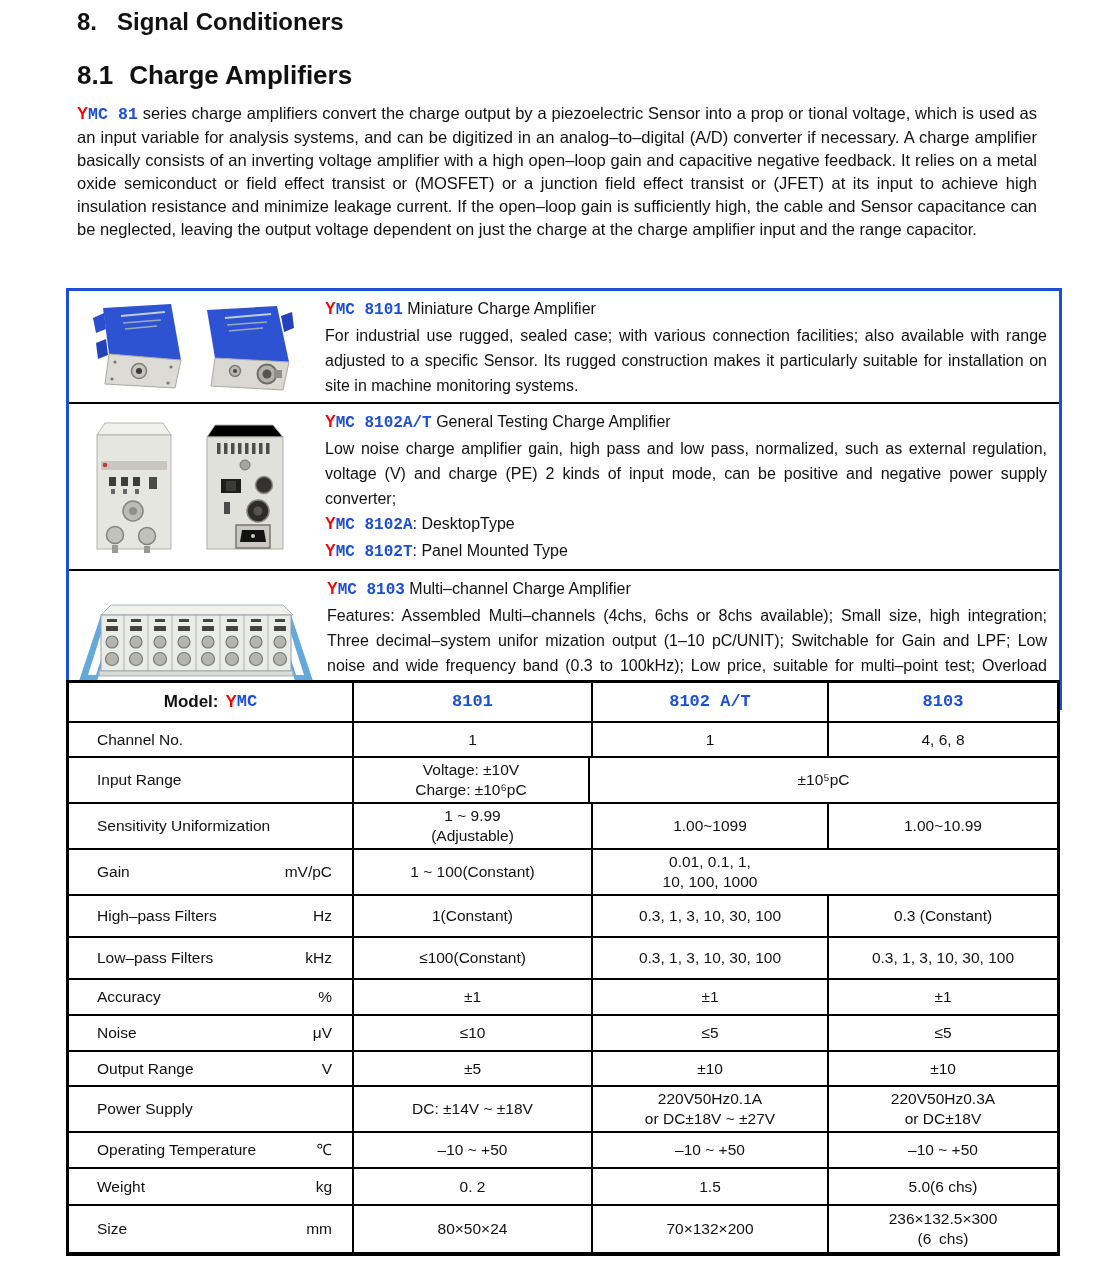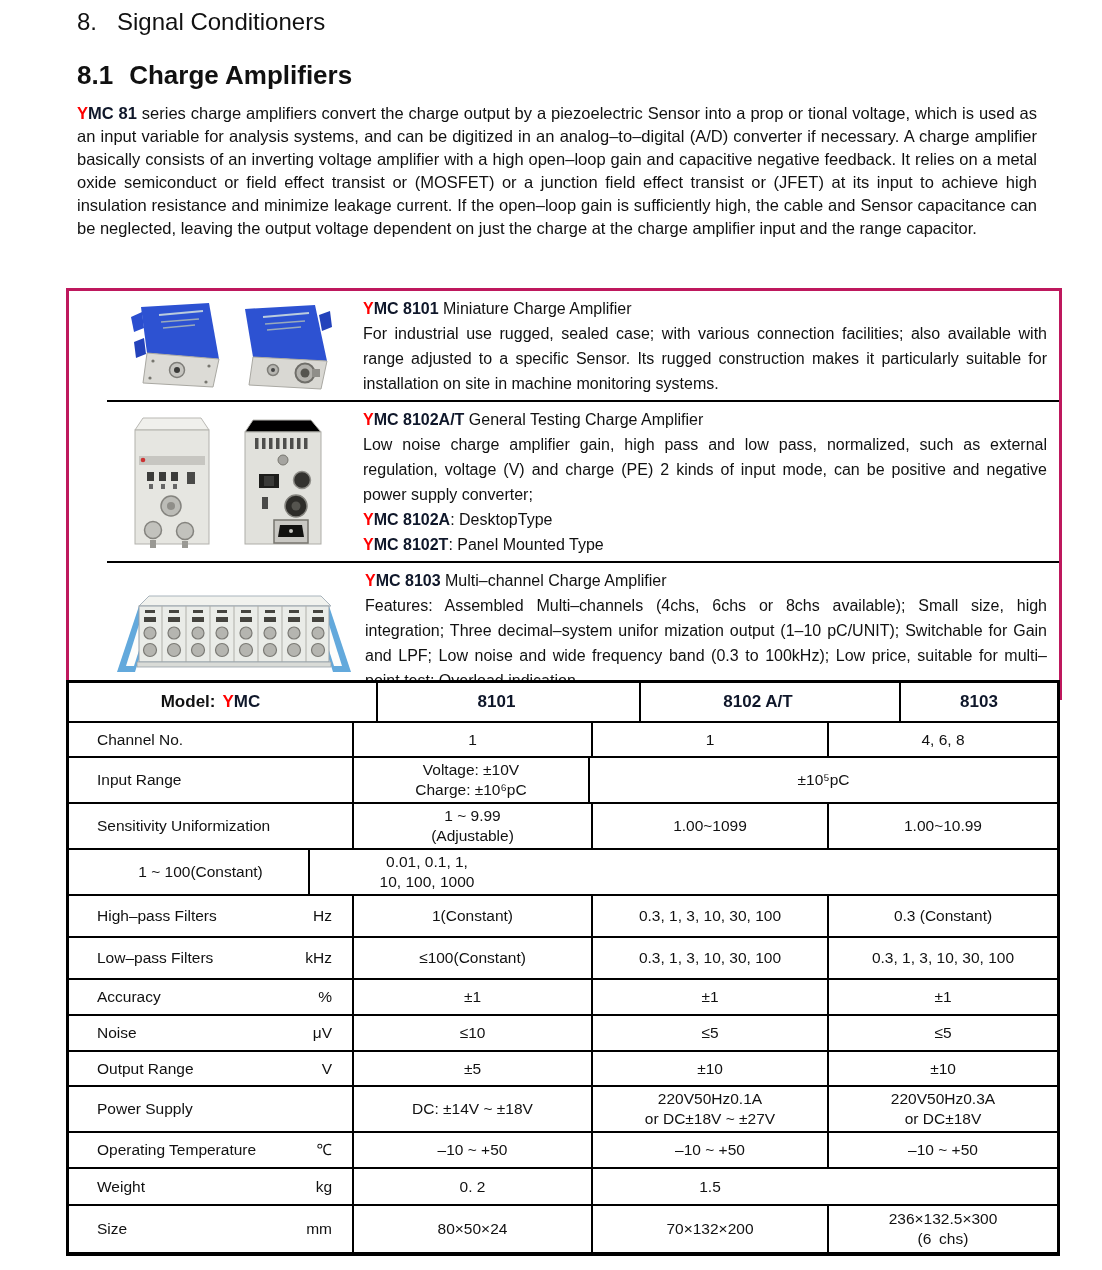--- a/index.html
+++ b/index.html
@@ -1,45 +1,45 @@
 <!DOCTYPE html>
 <html><head>
 <meta charset="utf-8">
 <style>
   * { box-sizing: border-box; margin: 0; padding: 0; }
   html,body { width:1102px; height:1270px; background:#fff; overflow:hidden;
     font-family:"Liberation Sans", sans-serif; color:#111; }
   .page { position:relative; width:1102px; height:1270px; }
   .red { color:#ff0000; }
-  .blue { color:#0f172a; }
+  .blue { color:#1d4ed8;font-family:Liberation Mono, monospace; }
   .b { font-weight:bold; }
 
-  .h1 { position:absolute; top:8px; left:77px; font-size:24px; font-weight:normal; }
+  .h1 { position:absolute; top:8px; left:77px; font-size:24px; font-weight:bold; }
   .h1 .num { margin-right:20px; }
   .h2 { position:absolute; top:60px; left:77px; font-size:26px; font-weight:bold; }
   .h2 .num { margin-right:16px; }
 
   .intro { position:absolute; top:102px; left:77px; width:960px;
     font-size:16.5px; line-height:23px; text-align:justify; }
 
   
   .prodtable { position:absolute; top:288px; left:66px; width:996px;
-    border:3px solid #be185d; background:#fff;padding-left:38px; }
+    border:3px solid #1d4ed8; background:#fff; }
   .prow { display:flex; border-top:2px solid #000; }
   .prow:first-child { border-top:none; }
   .pimg { flex:0 0 252px; display:flex; align-items:center; justify-content:center; padding:2px; }
   .ptext { flex:1; padding:5px 12px 4px 4px; font-size:16px; line-height:25px; text-align:justify; }
   .ptitle { text-align:left; }
   .pline { text-align:left; }
 
   
   .spectable { position:absolute; top:680px; left:66px; width:994px;
     border:3px solid #000; border-bottom-width:4px; background:#fff; }
   .tr { display:flex; border-top:2px solid #000; }
-  .spectable .tr:first-child { border-top:none;gap:24px; }
+  .spectable .tr:first-child { border-top:none; }
   .td { border-left:2px solid #000; display:flex; flex-direction:column;
     justify-content:center; align-items:center; text-align:center;
     padding:2px 4px; font-size:15.5px; line-height:20px; }
   .td:first-child { border-left:none;padding-left:28px; }
   .c0 { flex:0 0 283px; flex-direction:row; justify-content:flex-start;
     padding-left:10px; text-align:left; }
   .c1 { flex:0 0 239px; } .c2 { flex:0 0 236px; } .c3 { flex:1; }
   .lab { flex:1; text-align:left; }
   .unit { margin-right:16px; }
   .thead .td { font-weight:bold; font-size:17px; }
@@ -264,20 +264,24 @@
         </div>
       <div class="td c2">
           <span>1.00~1099</span>
         </div>
       <div class="td c3">
           <span>1.00~10.99</span>
         </div>
     </div>
 
     <div class="tr" style="min-height:42px">
+      <div class="td c0">
+          <span class="lab">Gain</span>
+          <span class="unit">mV/pC</span>
+        </div>
       <div class="td c1">
           <span>1 ~ 100(Constant)</span>
         </div>
       <div class="td c2">
           <span>0.01, 0.1, 1,</span>
           <span>10, 100, 1000</span>
         </div>
     </div>
 
     <div class="tr" style="min-height:42px">
@@ -397,20 +401,23 @@
       <div class="td c0">
           <span class="lab">Weight</span>
           <span class="unit">kg</span>
         </div>
       <div class="td c1">
           <span>0. 2</span>
         </div>
       <div class="td c2">
           <span>1.5</span>
         </div>
+      <div class="td c3">
+          <span>5.0(6 chs)</span>
+        </div>
     </div>
 
     <div class="tr" style="min-height:48px">
       <div class="td c0">
           <span class="lab">Size</span>
           <span class="unit">mm</span>
         </div>
       <div class="td c1">
           <span>80×50×24</span>
         </div>

